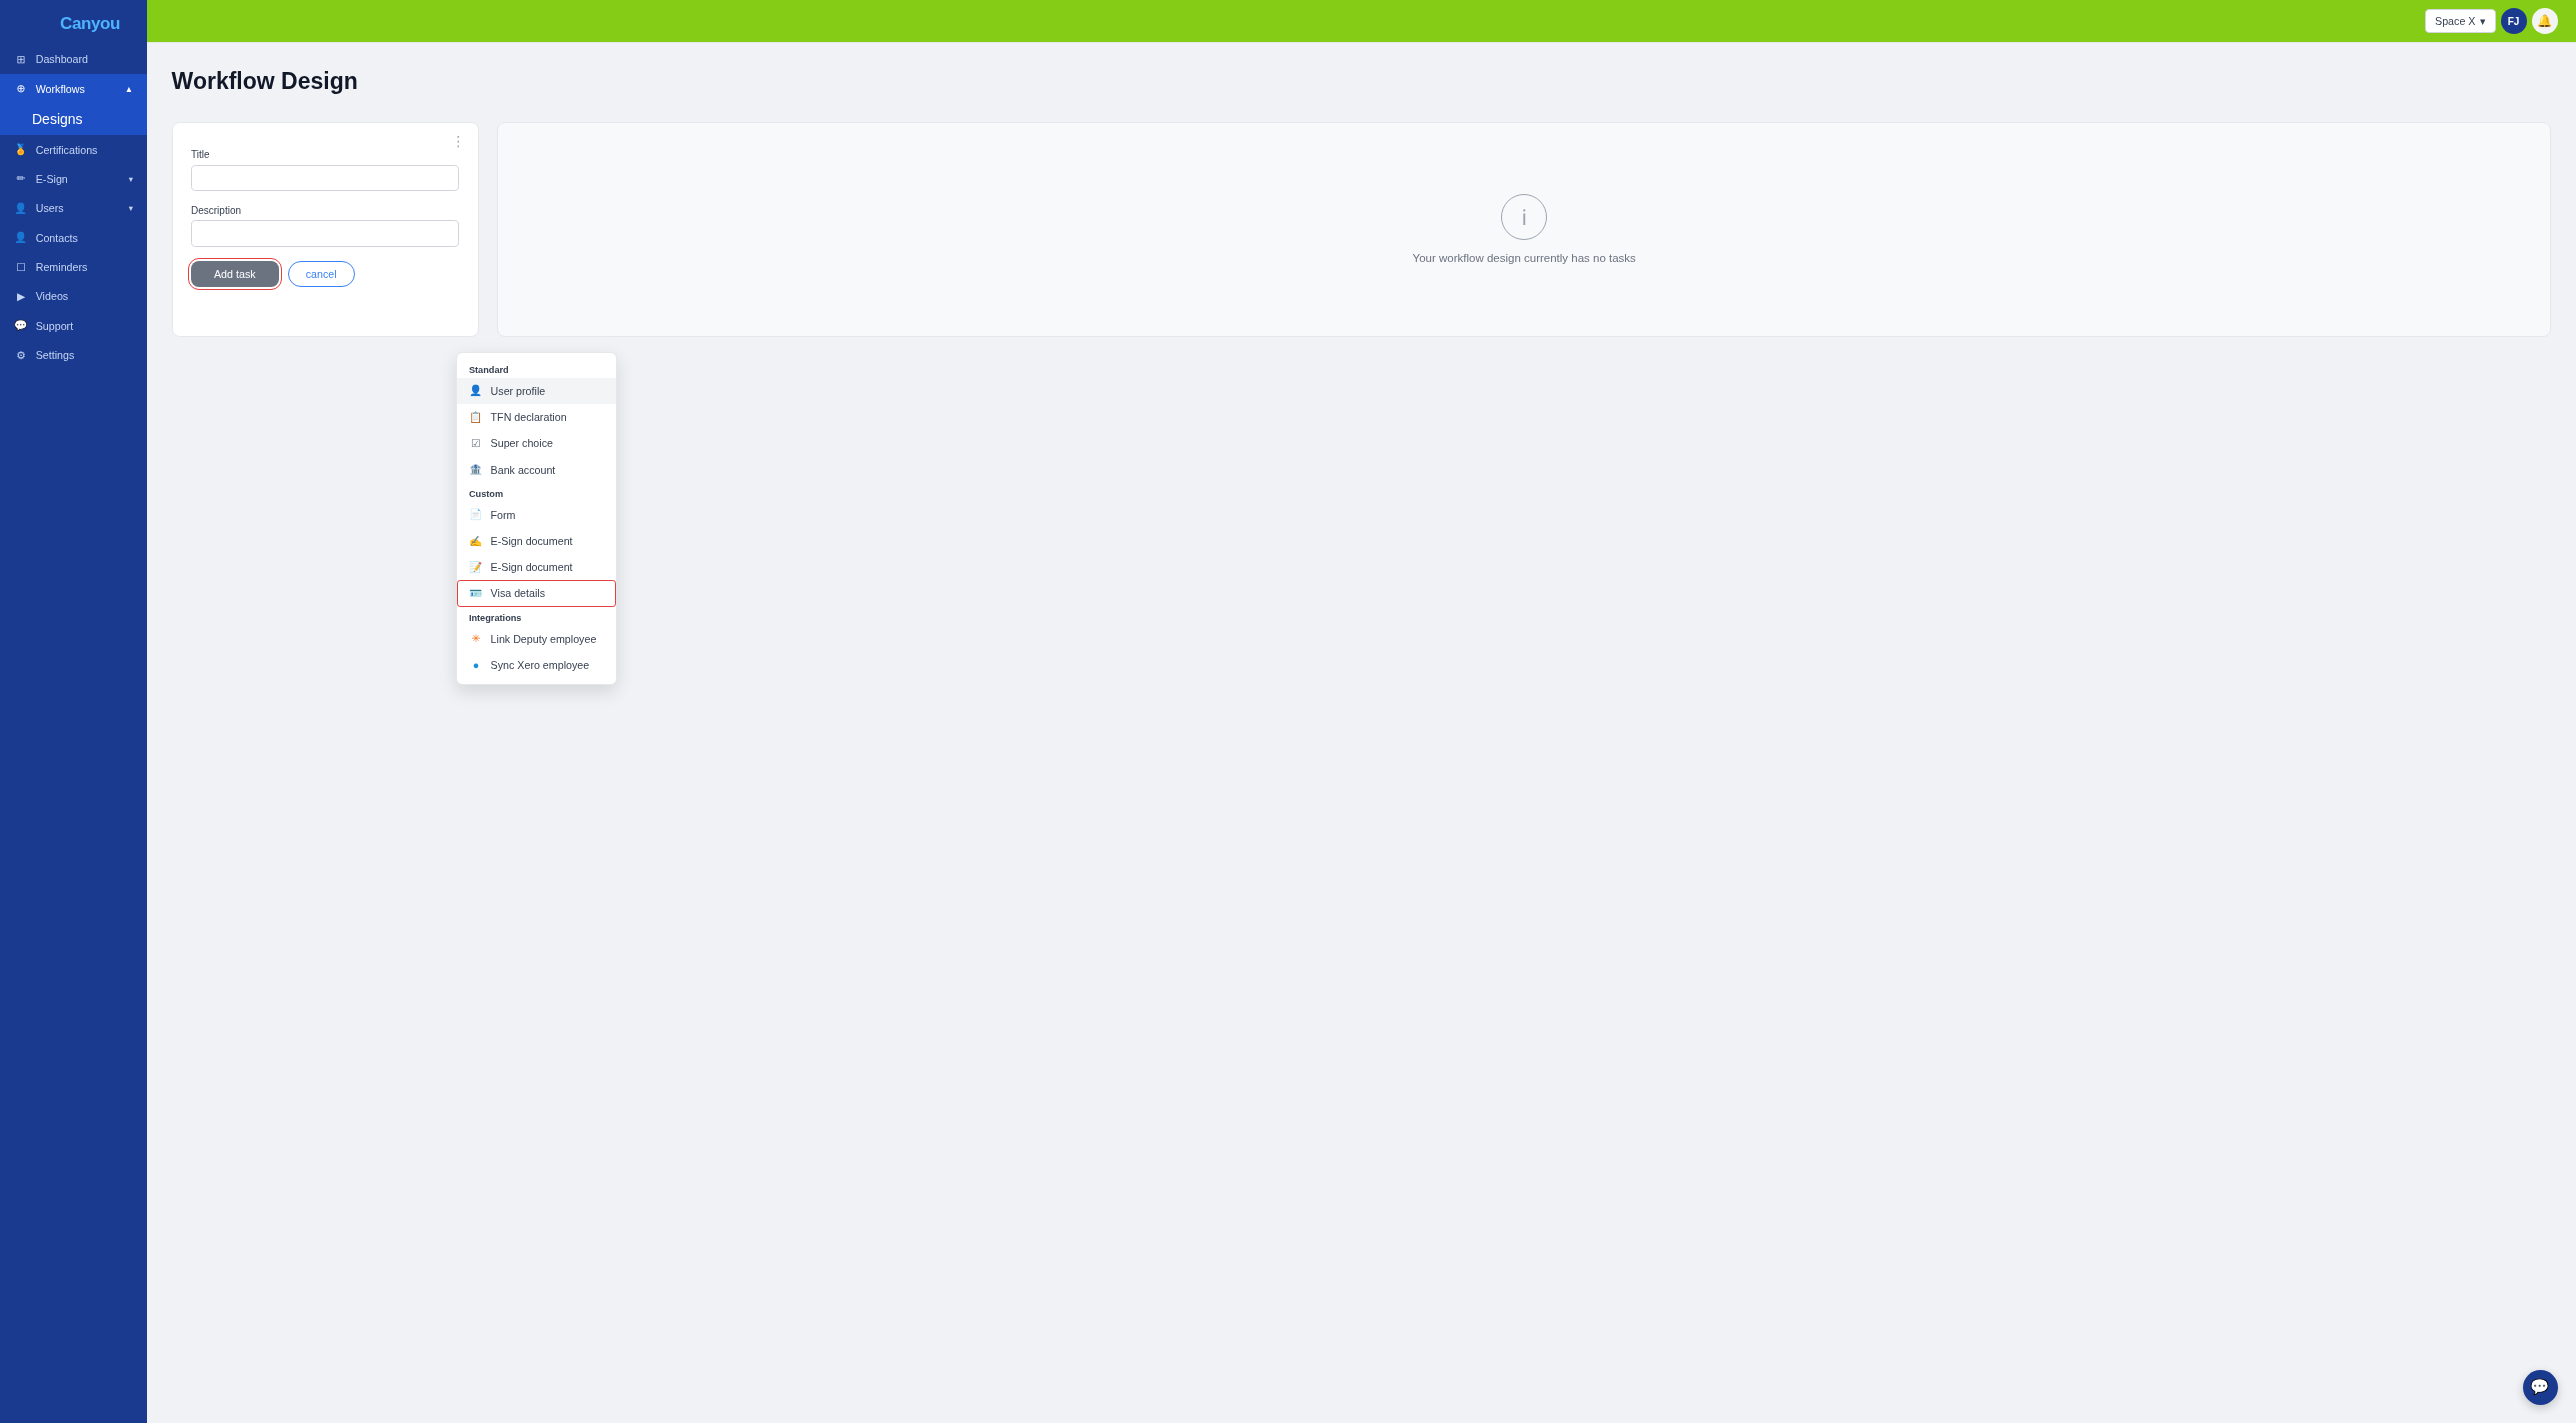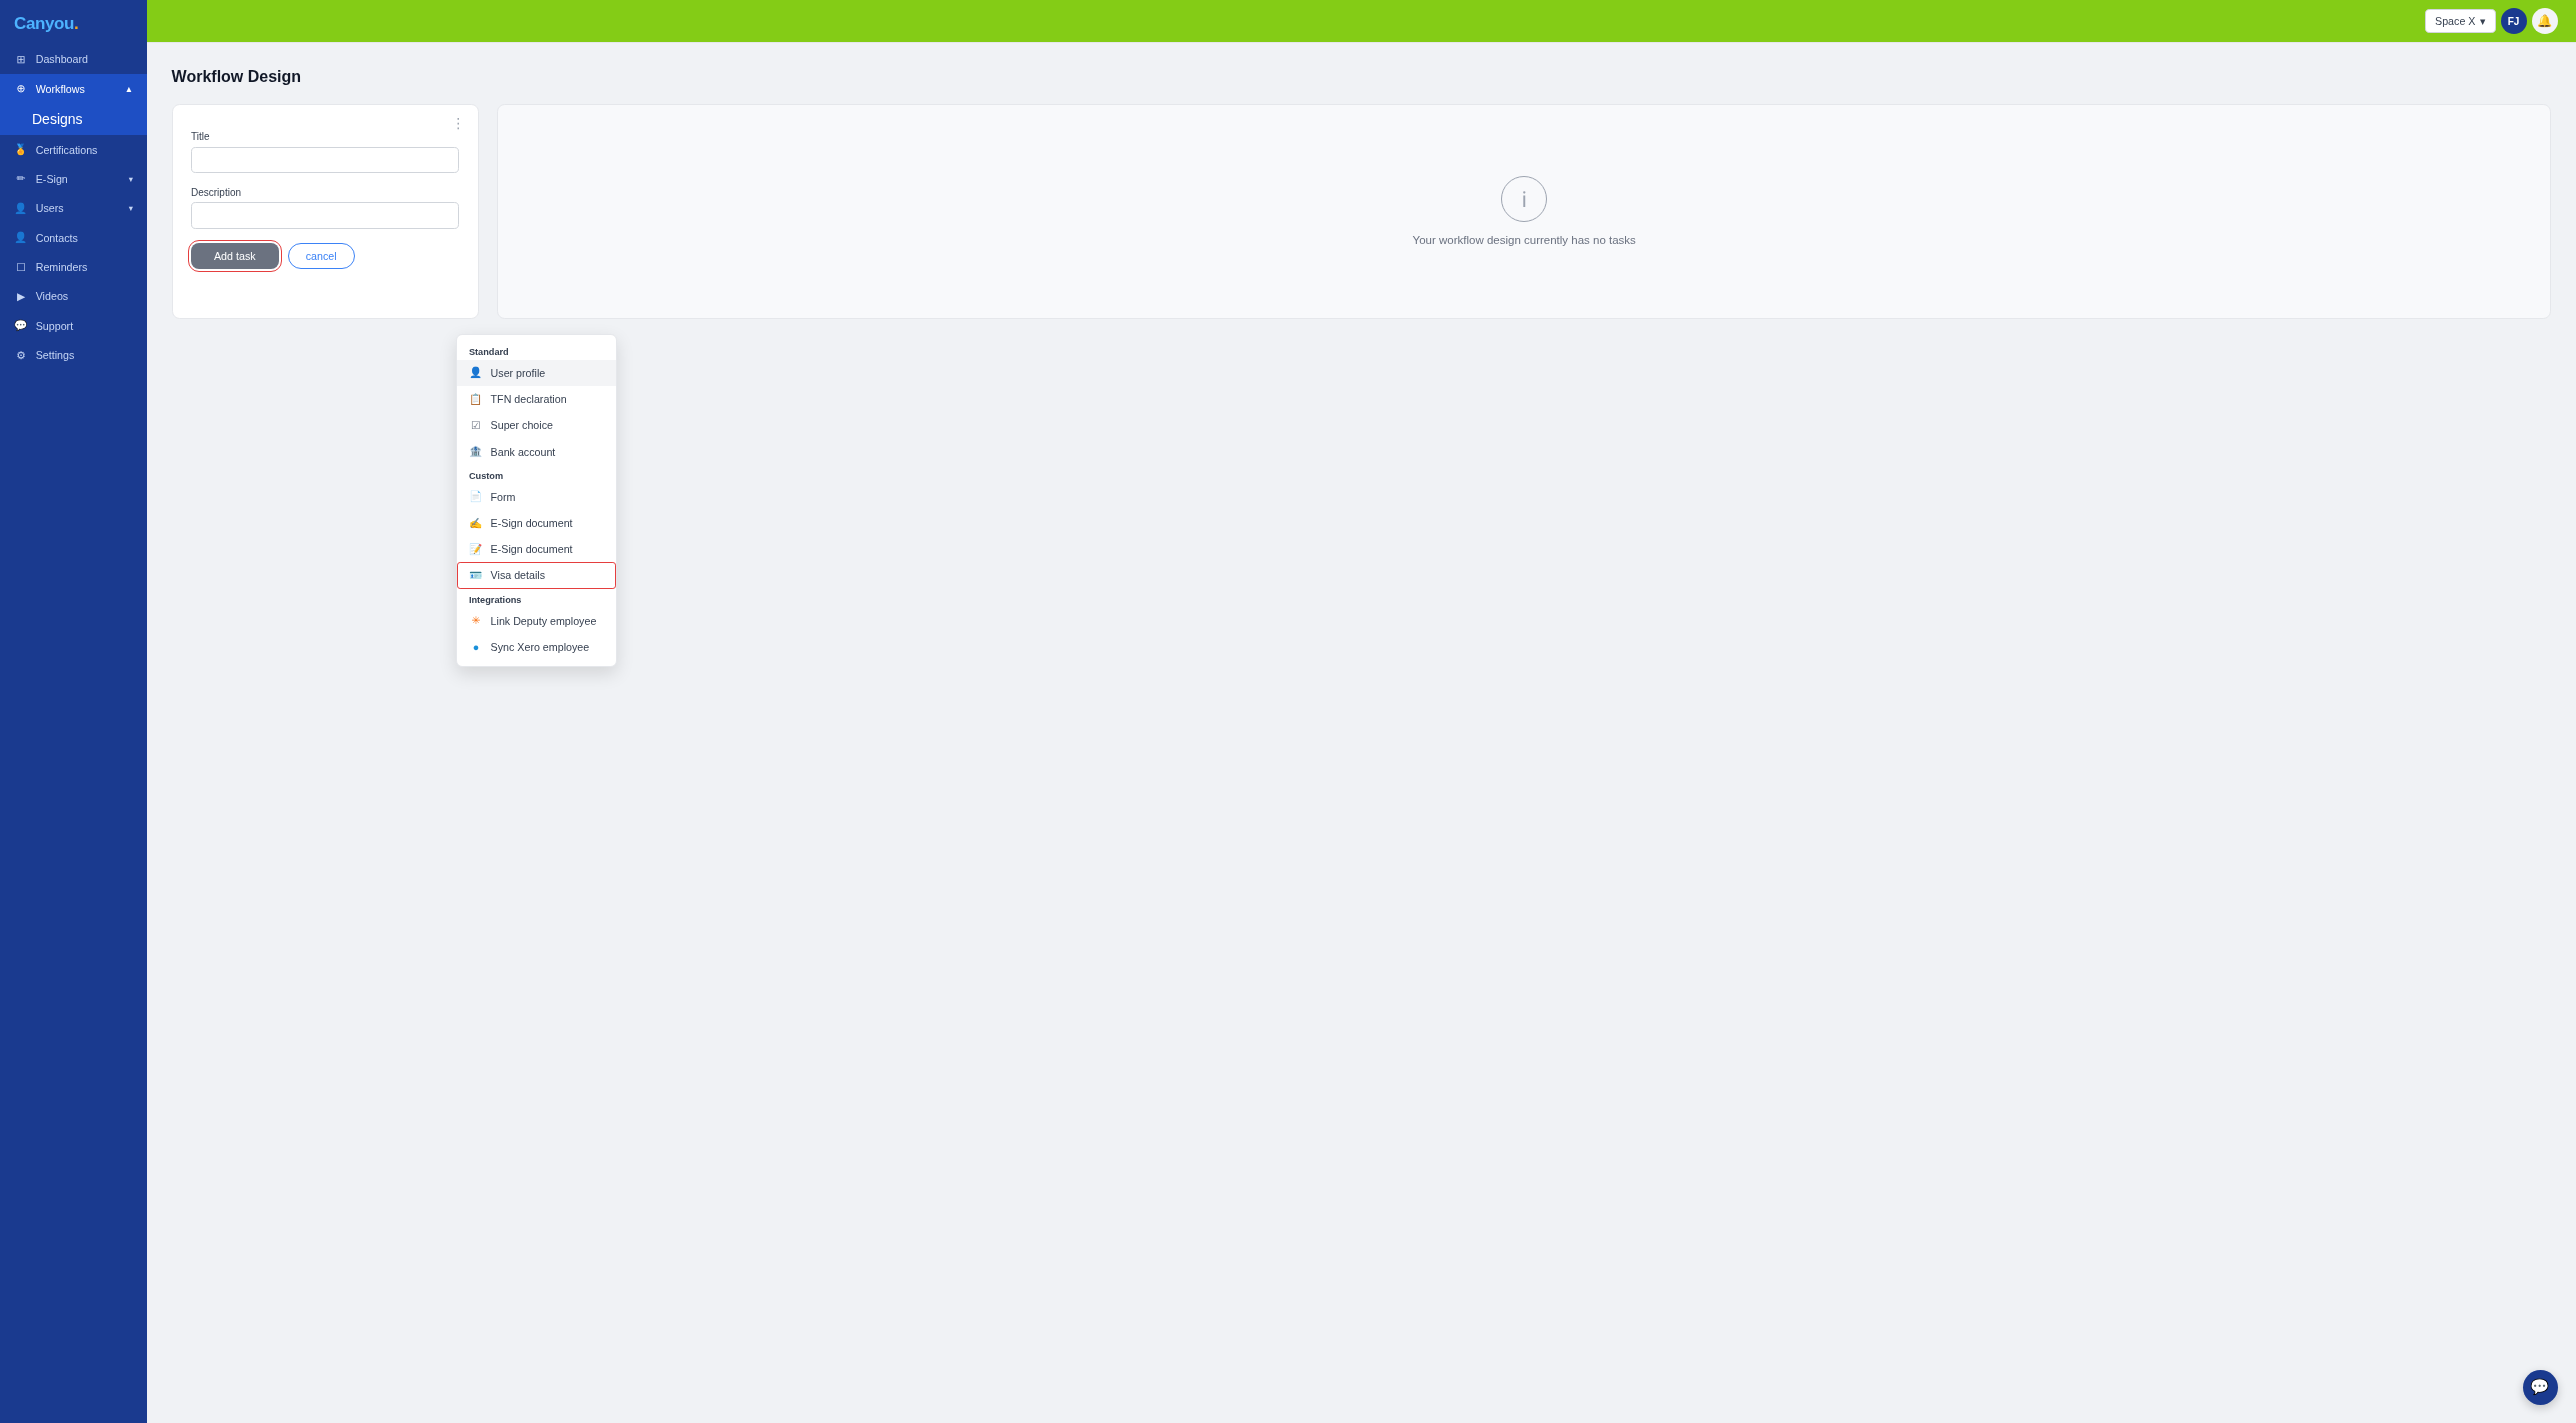--- a/index.html
+++ b/index.html
@@ -15,21 +15,21 @@
       height: 100vh;
       overflow-y: auto;
     }
     .sidebar-logo {
       padding: 14px 14px 10.7px;
       color: #fff;
       font-size: 17px;
       font-weight: 800;
       letter-spacing: -0.4px;
     }
-    .sidebar-logo span { color: #4db3ff; }
+    .sidebar-logo span { color: #4db3ff; margin-left: 46px; }
     .sidebar-logo .dot { color: #f5a623; }
     .sidebar-nav { flex: 1; }
     .sidebar-item {
       display: flex;
       align-items: center;
       gap: 7.7px;
       padding: 7.7px 14px;
       color: #c5d5f5;
       font-size: 10.7px;
       cursor: pointer;
@@ -96,24 +96,24 @@
     }
 
     
     .content {
       flex: 1;
       padding: 24.6px 24.6px 18.4px;
       overflow-y: auto;
       position: relative;
     }
     .page-title {
-      font-size: 16px;
+      font-size: 23px;
       font-weight: 700;
       color: #111827;
-      margin-bottom: 18px;
+      margin-bottom: 27px;
     }
 
     
     .workflow-container {
       display: flex;
       gap: 18.4px;
       position: relative;
     }
     .workflow-form-card {
       background: #fff;

